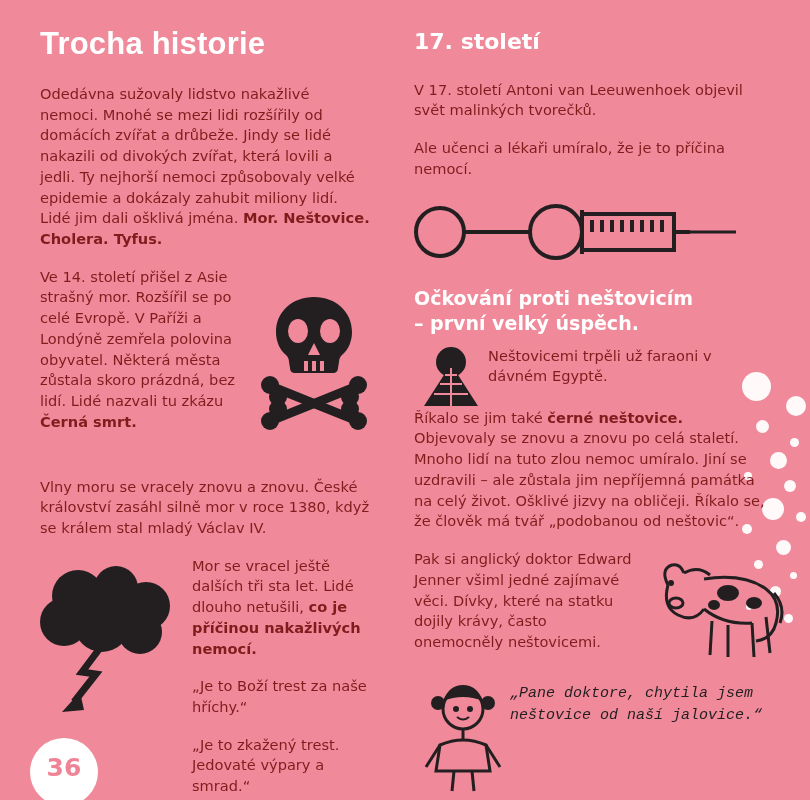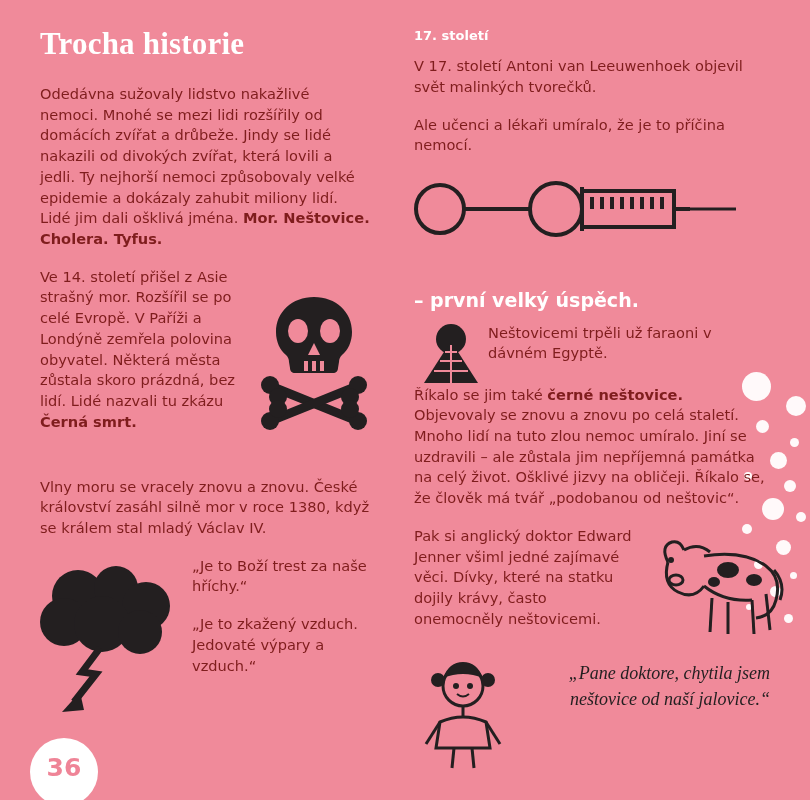--- a/index.html
+++ b/index.html
@@ -39,27 +39,27 @@
     left: 414px;
     top: 28px;
     width: 356px;
   }
   h1.title {
     color: #ffffff;
     font-size: 31px;
     font-weight: bold;
     margin: 0 0 22px 0;
     letter-spacing: 0.2px;
-    font-family: Liberation Serif, serif;
+    font-family: Liberation Sans, sans-serif;
   }
   h2.subhead {
     color: #ffffff;
-    font-size: 13px;
-    font-weight: bold;
-    margin: 0 0 12px 0;
+    font-size: 22px;
+    font-weight: bold;
+    margin: 0 0 24px 0;
     line-height: 1.25;
   }
   h2.subhead2 {
     color: #ffffff;
     font-size: 19px;
     font-weight: bold;
     margin: 0 0 10px 0;
     line-height: 1.3;
   }
   p.body {
@@ -145,25 +145,24 @@
   .girl-art {
     position: absolute;
     left: 6px;
     top: 0;
     width: 86px;
     height: 112px;
   }
   .quote-text {
     margin-left: 96px;
     color: #231f20;
-    font-size: 18px;
+    font-size: 15px;
     line-height: 1.45;
-    font-family: Liberation Serif, serif;
+    font-family: Liberation Mono, monospace;
     font-style: italic;
-    text-align: right;
   }
   .pagenum {
     position: absolute;
     left: 30px;
     bottom: -6px;
     width: 68px;
     height: 68px;
     border-radius: 50%;
     background: #ffffff;
     color: #ef8497;
@@ -245,22 +244,23 @@
           <circle cx="80" cy="28" r="22"></circle>
           <circle cx="110" cy="46" r="24"></circle>
           <circle cx="28" cy="62" r="24"></circle>
           <circle cx="66" cy="64" r="28"></circle>
           <circle cx="104" cy="72" r="22"></circle>
           <path d="M64 88 L46 112 L60 114 L38 142" stroke="#231f20" stroke-width="7" fill="none"></path>
           <path d="M44 132 L26 152 L48 150 z"></path>
         </g>
       </svg>
       <div class="cloud-text">
+        <p class="body"><span>Mor se vracel ještě dalších tři sta let. Lidé dlouho netušili, </span><b>co je příčinou nakažlivých nemocí.</b></p>
         <p class="body">„Je to Boží trest za naše hříchy.“</p>
-        <p class="body">„Je to zkažený vzduch. Jedovaté výpary a vzduch.“</p>
+        <p class="body">„Je to zkažený trest. Jedovaté výpary a smrad.“</p>
 
       </div>
     </div>
   </div>
 
   <div class="col-right">
 
     <h2 class="subhead">17. století</h2>
 
     <p class="body tight">V 17. století Antoni van Leeuwenhoek objevil svět malinkých tvorečků.</p>
@@ -284,21 +284,21 @@
         <line x1="198" y1="18" x2="198" y2="30"></line>
         <line x1="208" y1="18" x2="208" y2="30"></line>
         <line x1="218" y1="18" x2="218" y2="30"></line>
         <line x1="228" y1="18" x2="228" y2="30"></line>
         <line x1="238" y1="18" x2="238" y2="30"></line>
         <line x1="248" y1="18" x2="248" y2="30"></line>
       </g>
     </svg>
 
     <h2 class="subhead2">
-      <br>
+      <span>Očkování proti neštovicím</span><br>
       <span>– první velký úspěch.</span>
     </h2>
 
     <div class="pyramid-row">
       <svg class="pyramid-art" viewBox="0 0 58 62">
         <g class="ink">
           <circle cx="29" cy="16" r="15"></circle>
           <path d="M29 18 L56 60 L2 60 z"></path>
         </g>
         <g stroke="#f08a9a" stroke-width="2">

